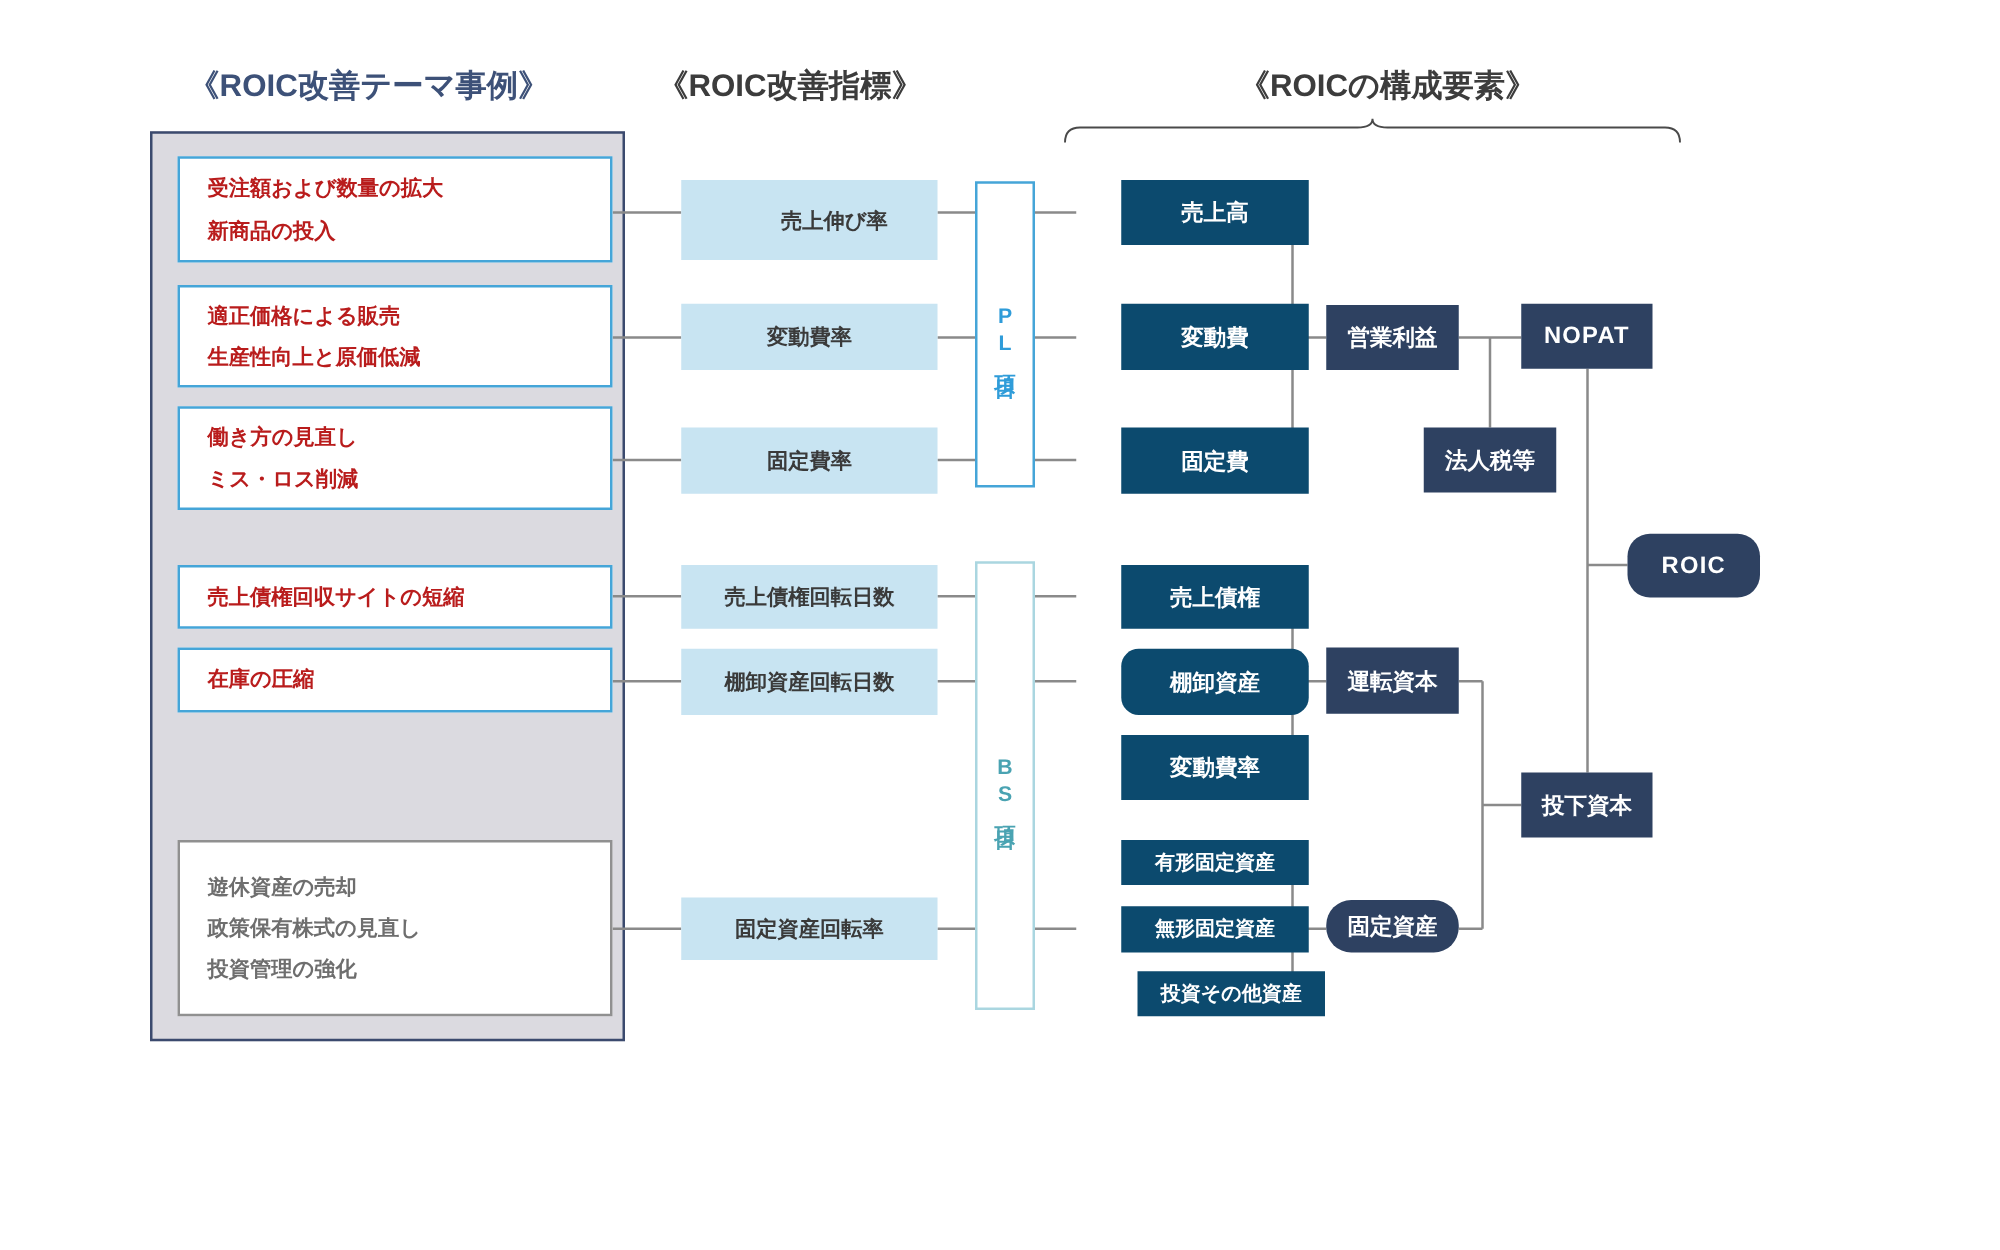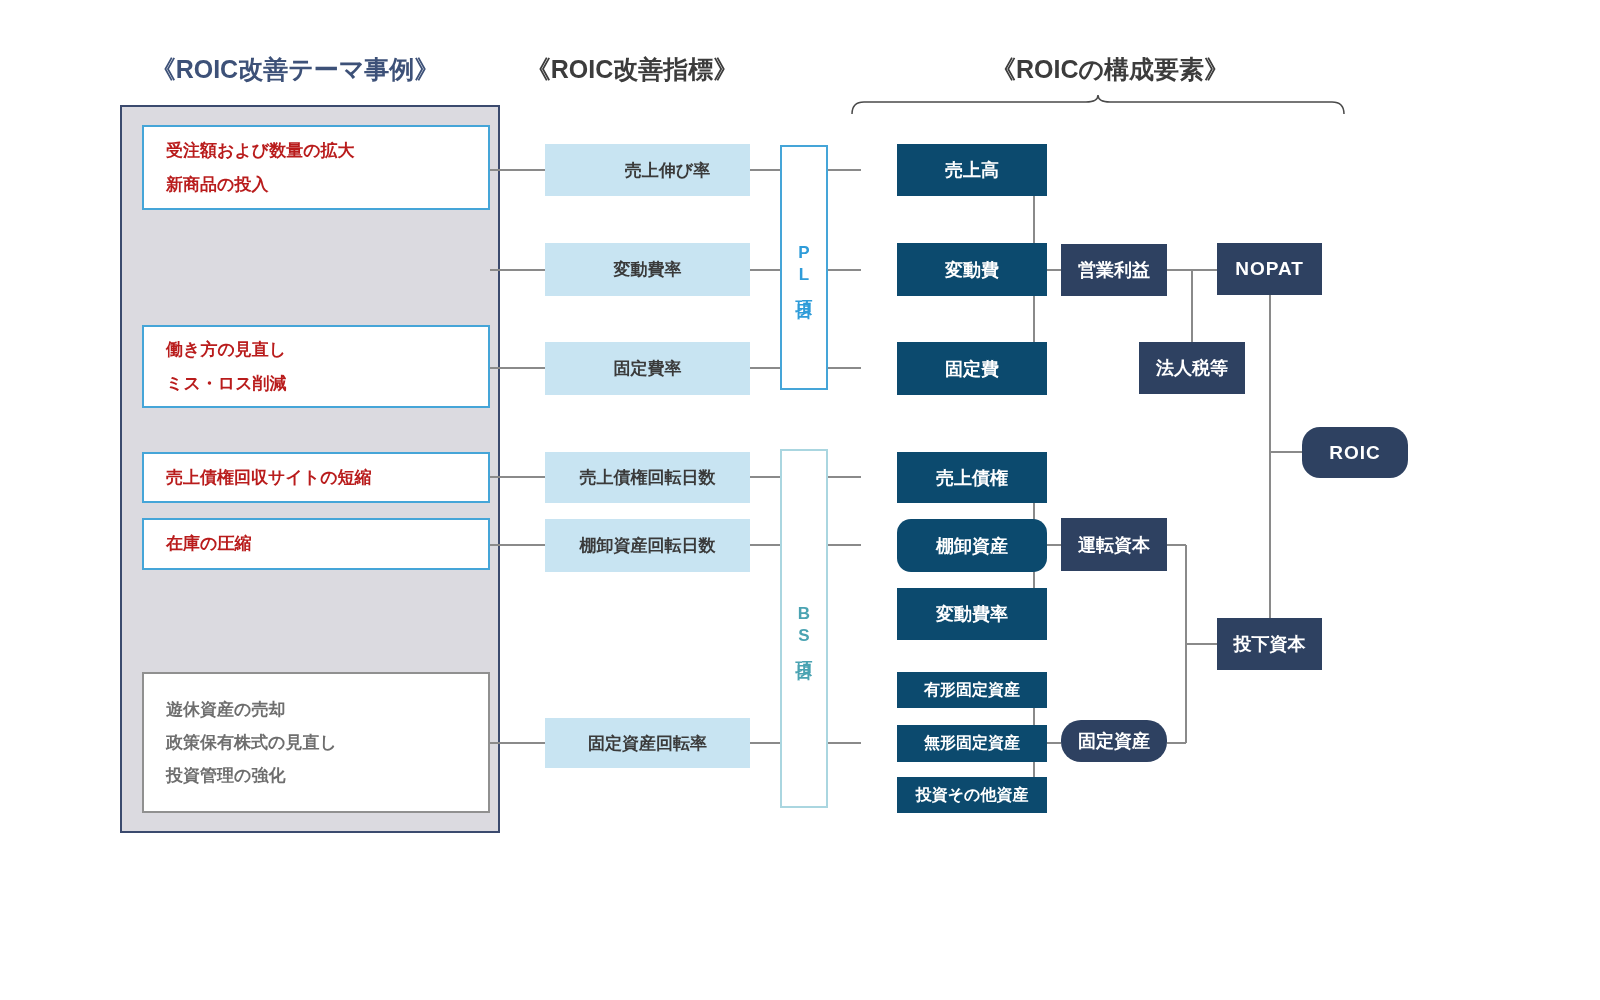--- a/index.html
+++ b/index.html
@@ -85,55 +85,59 @@
       M1011 614 H1034 M1034 477 V614
       M490 743 H545 M750 743 H780 M828 743 H861
       M1011 690 H1034 M1011 743 H1061 M1011 795 H1034 M1034 690 V795
       M1167 545 H1186 M1167 743 H1186 M1186 545 V743 M1186 644 H1217"></path>
   </svg>
 
   <div class="tbox" style="top:125px;height:85px;">
     <div>受注額および数量の拡大</div>
     <div>新商品の投入</div>
   </div>
+  <div class="tbox" style="top:228px;height:82px;">
+    <div>適正価格による販売</div>
+    <div>生産性向上と原価低減</div>
+  </div>
   <div class="tbox" style="top:325px;height:83px;">
     <div>働き方の見直し</div>
     <div>ミス・ロス削減</div>
   </div>
   <div class="tbox" style="top:452px;height:51px;">
     <div>売上債権回収サイトの短縮</div>
   </div>
   <div class="tbox" style="top:518px;height:52px;">
     <div>在庫の圧縮</div>
   </div>
   <div class="tbox muted" style="top:672px;height:141px;">
     <div>遊休資産の売却</div>
     <div>政策保有株式の見直し</div>
     <div>投資管理の強化</div>
   </div>
 
-  <div class="ibox" style="top:144px;height:52px;padding-left:40px;">売上伸び率</div>
+  <div class="ibox" style="top:144px;height:64px;padding-left:40px;">売上伸び率</div>
   <div class="ibox" style="top:243px;height:53px;">変動費率</div>
   <div class="ibox" style="top:342px;height:53px;">固定費率</div>
   <div class="ibox" style="top:452px;height:51px;">売上債権回転日数</div>
   <div class="ibox" style="top:519px;height:53px;">棚卸資産回転日数</div>
   <div class="ibox" style="top:718px;height:50px;">固定資産回転率</div>
 
   <div class="vgroup" id="pl-group" style="top:145px;height:245px;">PL項目</div>
   <div class="vgroup" id="bs-group" style="top:449px;height:359px;">BS項目</div>
 
   <div class="cbox" style="top:144px;height:52px;">売上高</div>
   <div class="cbox" style="top:243px;height:53px;">変動費</div>
   <div class="cbox" style="top:342px;height:53px;">固定費</div>
   <div class="cbox" style="top:452px;height:51px;">売上債権</div>
   <div class="cbox" style="top:519px;height:53px;border-radius:14px;">棚卸資産</div>
   <div class="cbox" style="top:588px;height:52px;">変動費率</div>
   <div class="cbox small" style="top:672px;height:36px;">有形固定資産</div>
   <div class="cbox small" style="top:725px;height:37px;">無形固定資産</div>
-  <div class="cbox small" style="top:777px;height:36px;">投資その他資産</div>
+  <div class="cbox small" style="top:777px;height:36px;margin-left:13px;">投資その他資産</div>
 
   <div class="nbox" style="left:1061px;top:244px;width:106px;height:52px;">営業利益</div>
   <div class="nbox" style="left:1139px;top:342px;width:106px;height:52px;">法人税等</div>
   <div class="nbox latin" style="left:1217px;top:243px;width:105px;height:52px;">NOPAT</div>
   <div class="nbox" style="left:1061px;top:518px;width:106px;height:53px;">運転資本</div>
   <div class="nbox" style="left:1061px;top:720px;width:106px;height:42px;border-radius:20px;">固定資産</div>
   <div class="nbox" style="left:1217px;top:618px;width:105px;height:52px;">投下資本</div>
   <div class="nbox latin" style="left:1302px;top:427px;width:106px;height:51px;border-radius:18px;">ROIC</div>
 
 </div>

